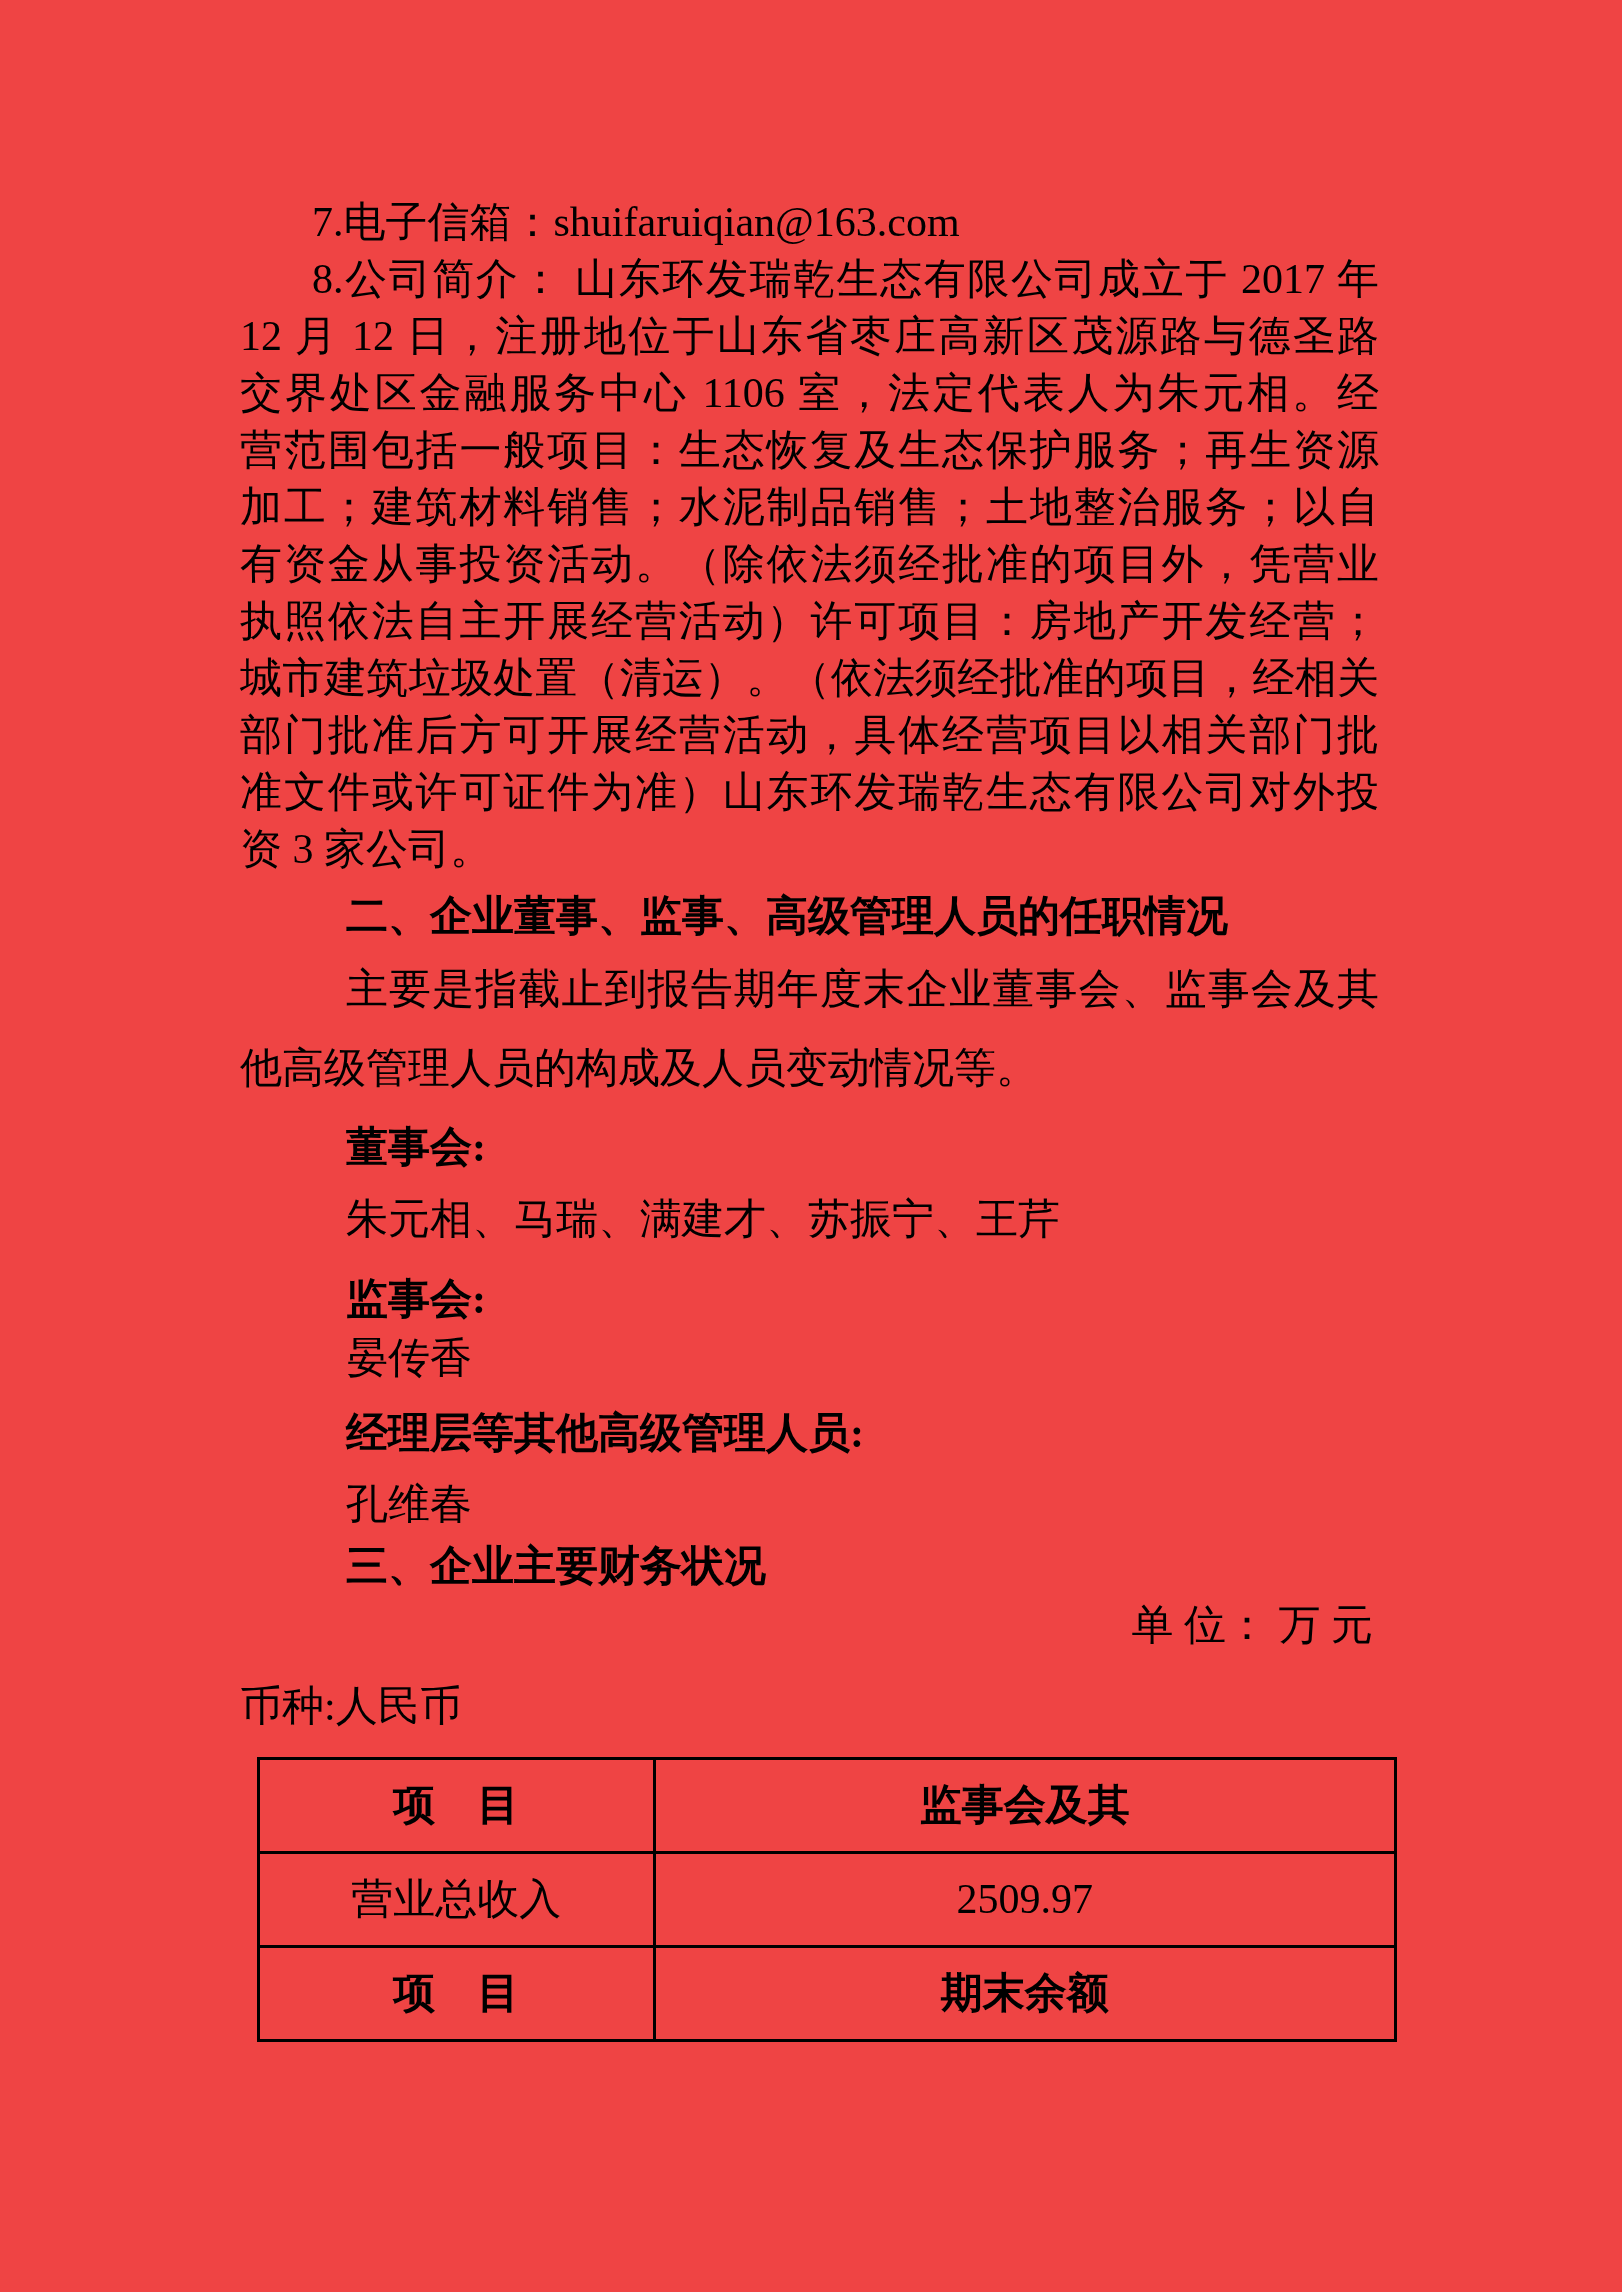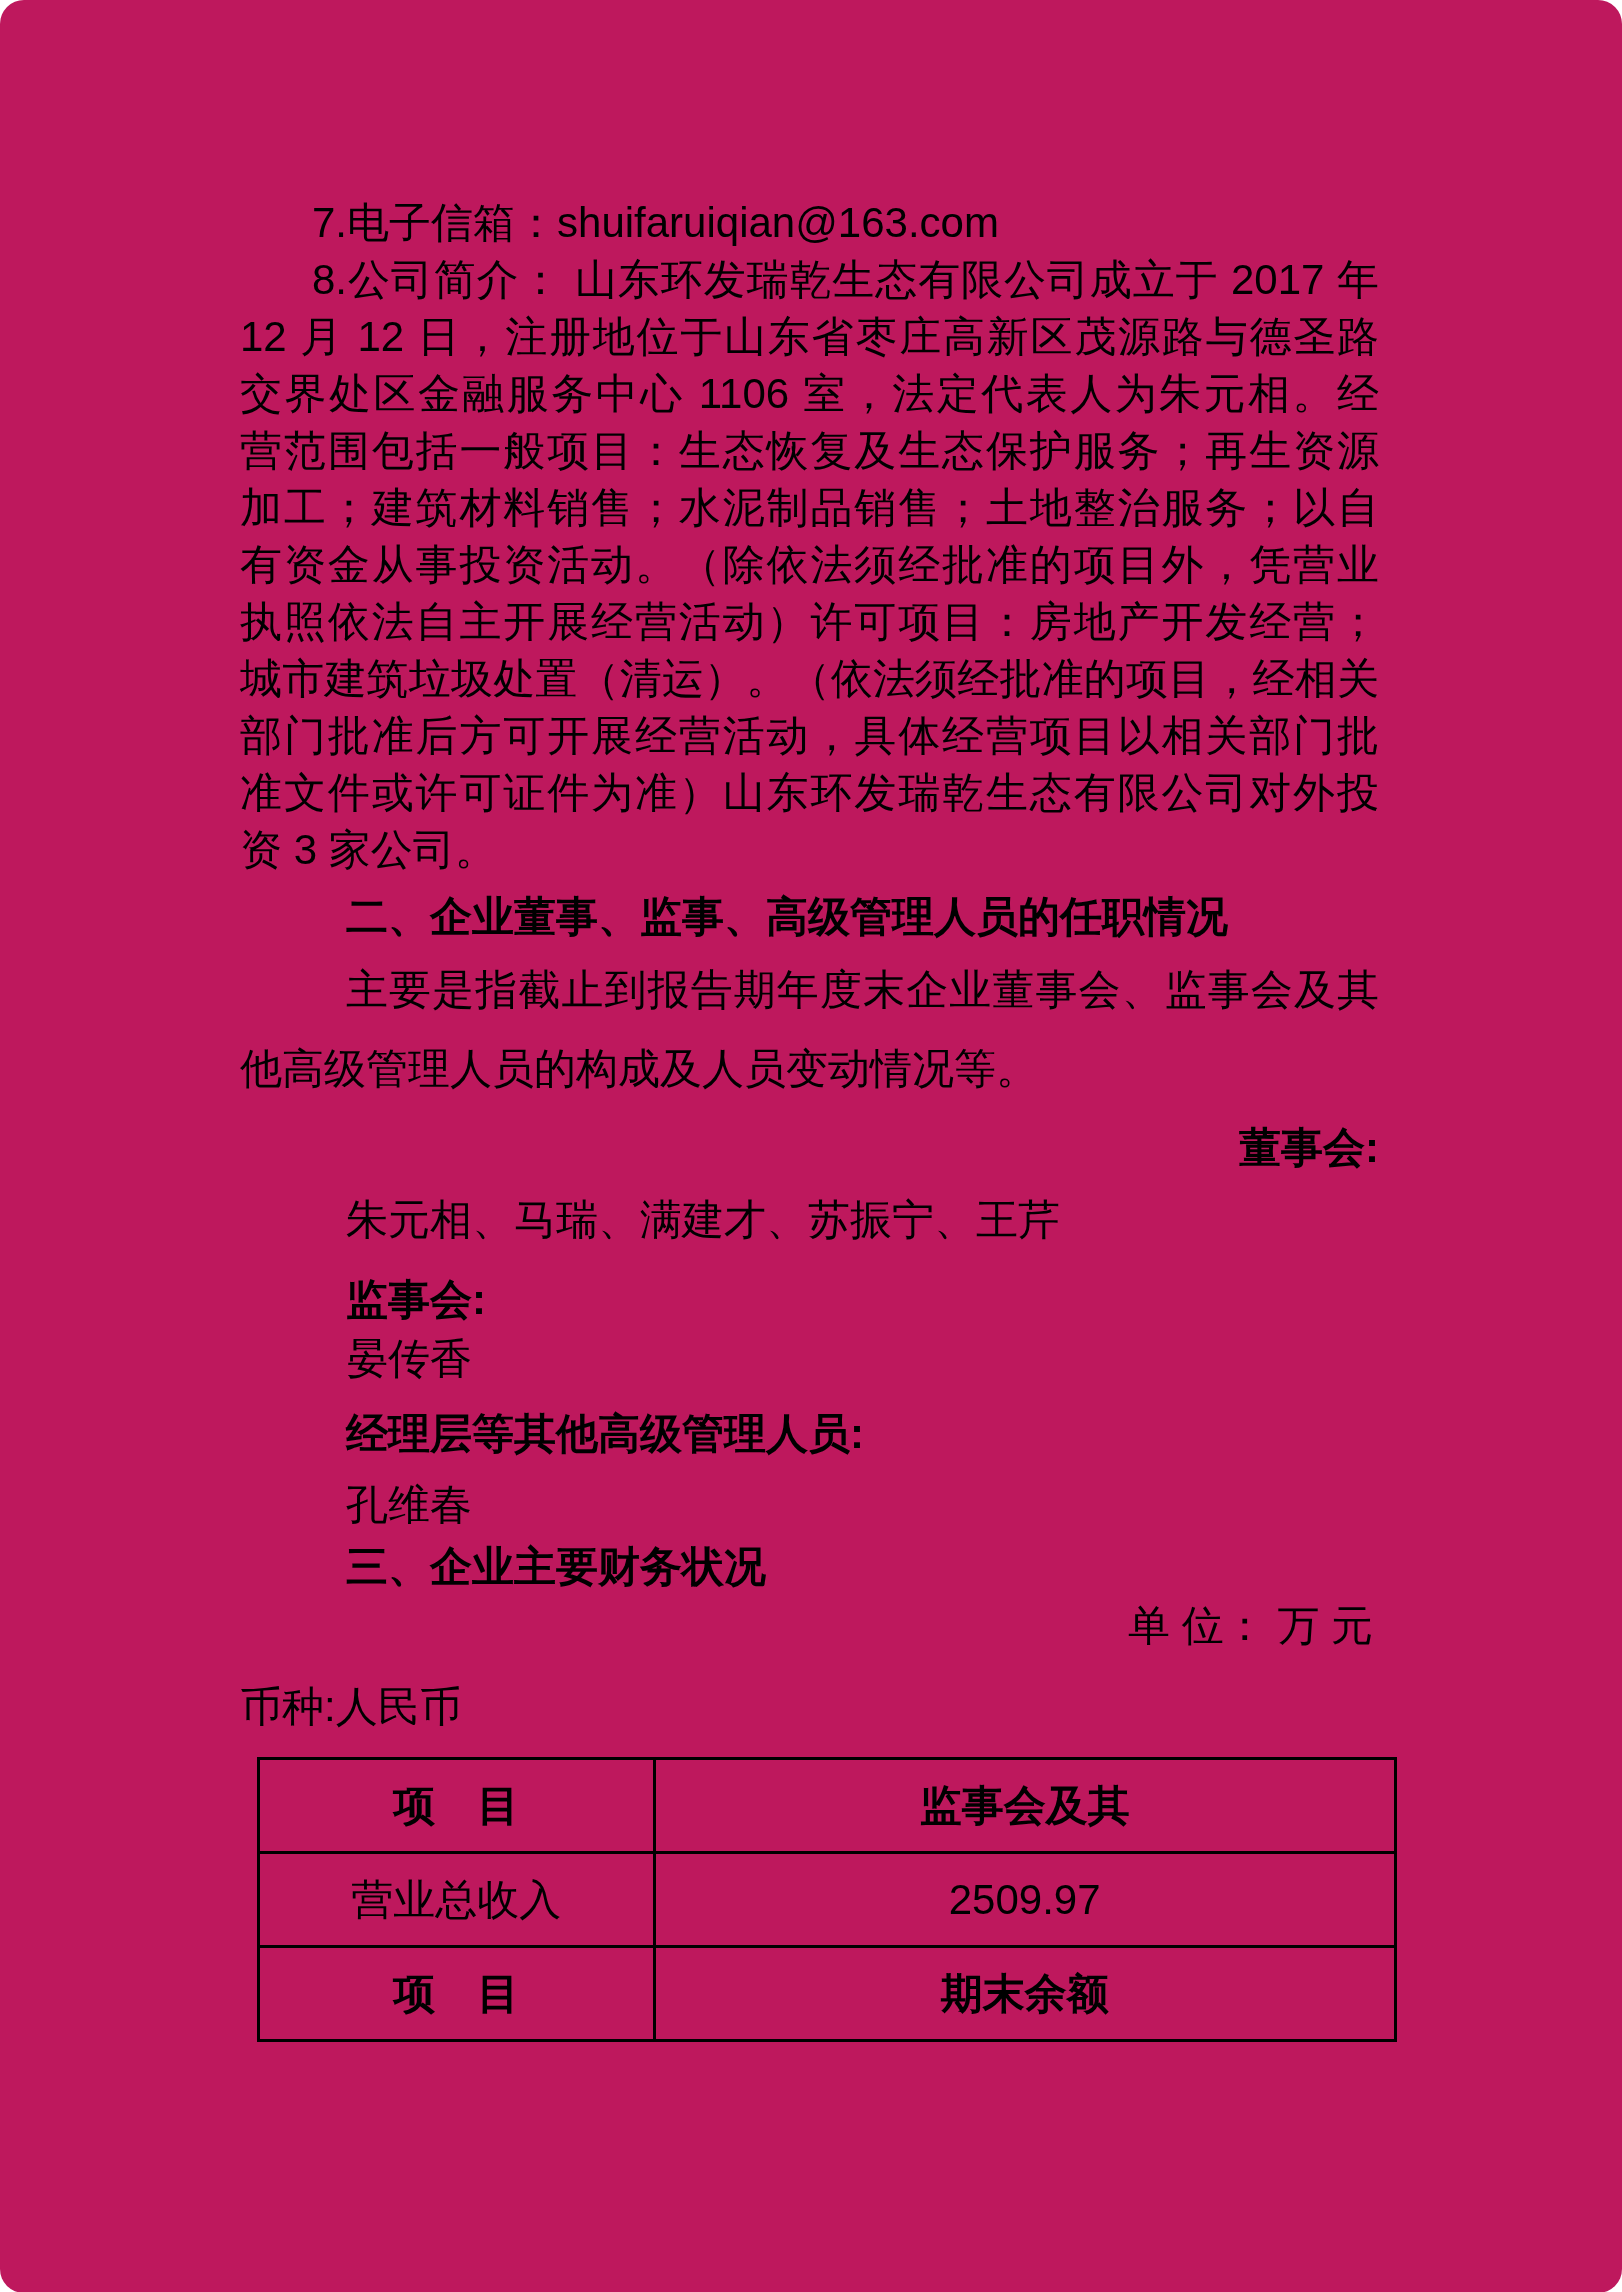--- a/index.html
+++ b/index.html
@@ -4,26 +4,25 @@
 <style>
   html, body {
     margin: 0;
     padding: 0;
     background: #ffffff;
   }
   .page {
     position: relative;
     width: 1622px;
     height: 2293px;
-    background: #be185d;
+    background: #ef4444;
     color: #000000;
-    font-family: Liberation Sans, sans-serif;
+    font-family: Liberation Serif, serif;
     font-size: 42px;
     overflow: hidden;
-    border-radius: 24px;
   }
   .content {
     padding: 194px 243px 0 240px; 
   }
   .line {
     line-height: 57px;
     white-space: pre-wrap;
   }
   
   .j {
@@ -31,21 +30,21 @@
     text-align-last: justify;
     text-justify: inter-ideograph;
   }
   .indent-item { text-indent: 72px; }   
   .indent-para { text-indent: 106px; }  
   .bold { font-weight: 700; }
 
   .h2-heading  { margin-top: 9.8px; }
   .p2-line1    { margin-top: 16.7px; }
   .p2-line2    { margin-top: 21.6px; }
-  .board-label { margin-top: 21.6px; text-align: right; }
+  .board-label { margin-top: 21.6px; }
   .board-names { margin-top: 15.7px; }
   .sup-label   { margin-top: 22.5px; }
   .sup-names   { margin-top: 2px; }
   .mgmt-label  { margin-top: 18.6px; }
   .mgmt-names  { margin-top: 14px; }
   .h3-heading  { margin-top: 4.9px;  }
   .unit-line   { margin-top: 2px; text-align: right; padding-right: 5.9px; }
   .currency-line { margin-top: 23.5px; }
 
   table.fin {

